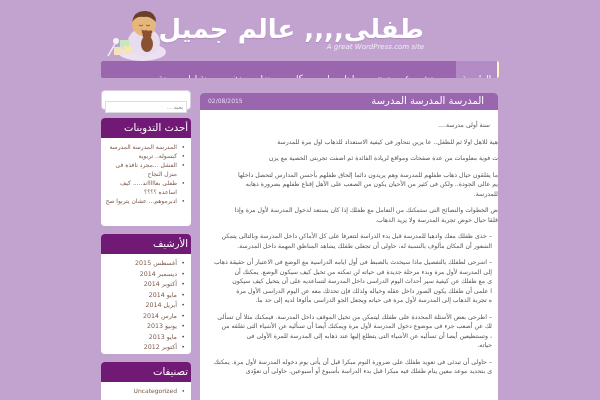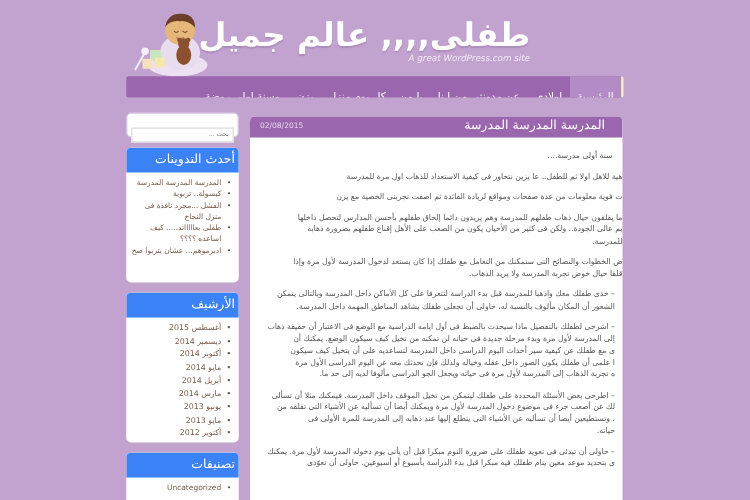--- a/index.html
+++ b/index.html
@@ -39,21 +39,21 @@
     background: #ffffff; border-radius: 4px; height: 20px; padding: 3px;
     border: 1px solid #dccbe4;
   }
   .search-input {
     width: 100%; height: 12px; border: 1px solid #ddd; font-size: 5px;
     text-align: right; color: #aaa; padding: 0 3px; direction: rtl;
     font-family: "DejaVu Sans", sans-serif;
   }
   .widget { margin-top: 8px; border-radius: 4px; overflow: hidden; background: #ffffff; }
   .widget-title {
-    background: #3b82f6; color: #ffffff; font-size: 10px; text-align: right;
+    background: #701a75; color: #ffffff; font-size: 10px; text-align: right;
     direction: rtl; padding: 4px 3px; height: 20px; white-space: nowrap; overflow: hidden;
   }
   .widget-list { list-style: none; padding: 4px 6px 6px 4px; direction: rtl; }
   .widget-list li {
     font-size: 6px; color: #7a5a4a; line-height: 9px; text-align: right;
     position: relative; padding-right: 8px;
   }
   .widget-list li::before {
     content: "•"; position: absolute; right: 0; color: #555;
   }
@@ -108,21 +108,21 @@
       <circle cx="16" cy="35" r="3" fill="#f4f0f6"></circle>
     </svg>
   </div>
   <div class="site-title">طفلى,,,, عالم جميل</div>
   <div class="tagline">A great WordPress.com site</div>
 </div>
 
 <div class="navbar">
   <div class="nav-wrap">
     <div class="nav-item active">الرئيسية</div>
-    <div class="nav-item">اولادى</div>
+    <div class="nav-item">سيحدث</div>
     <div class="nav-item">عن مدونتى  من ا نا</div>
     <div class="nav-item">يا من... كل يوم منزل</div>
     <div class="nav-item">يزن ... وسنة اولى روضة</div>
   </div>
 </div>
 
 <div class="sidebar">
   <div class="search-box">
     <input class="search-input" placeholder="بحث ..." style="">
   </div>

